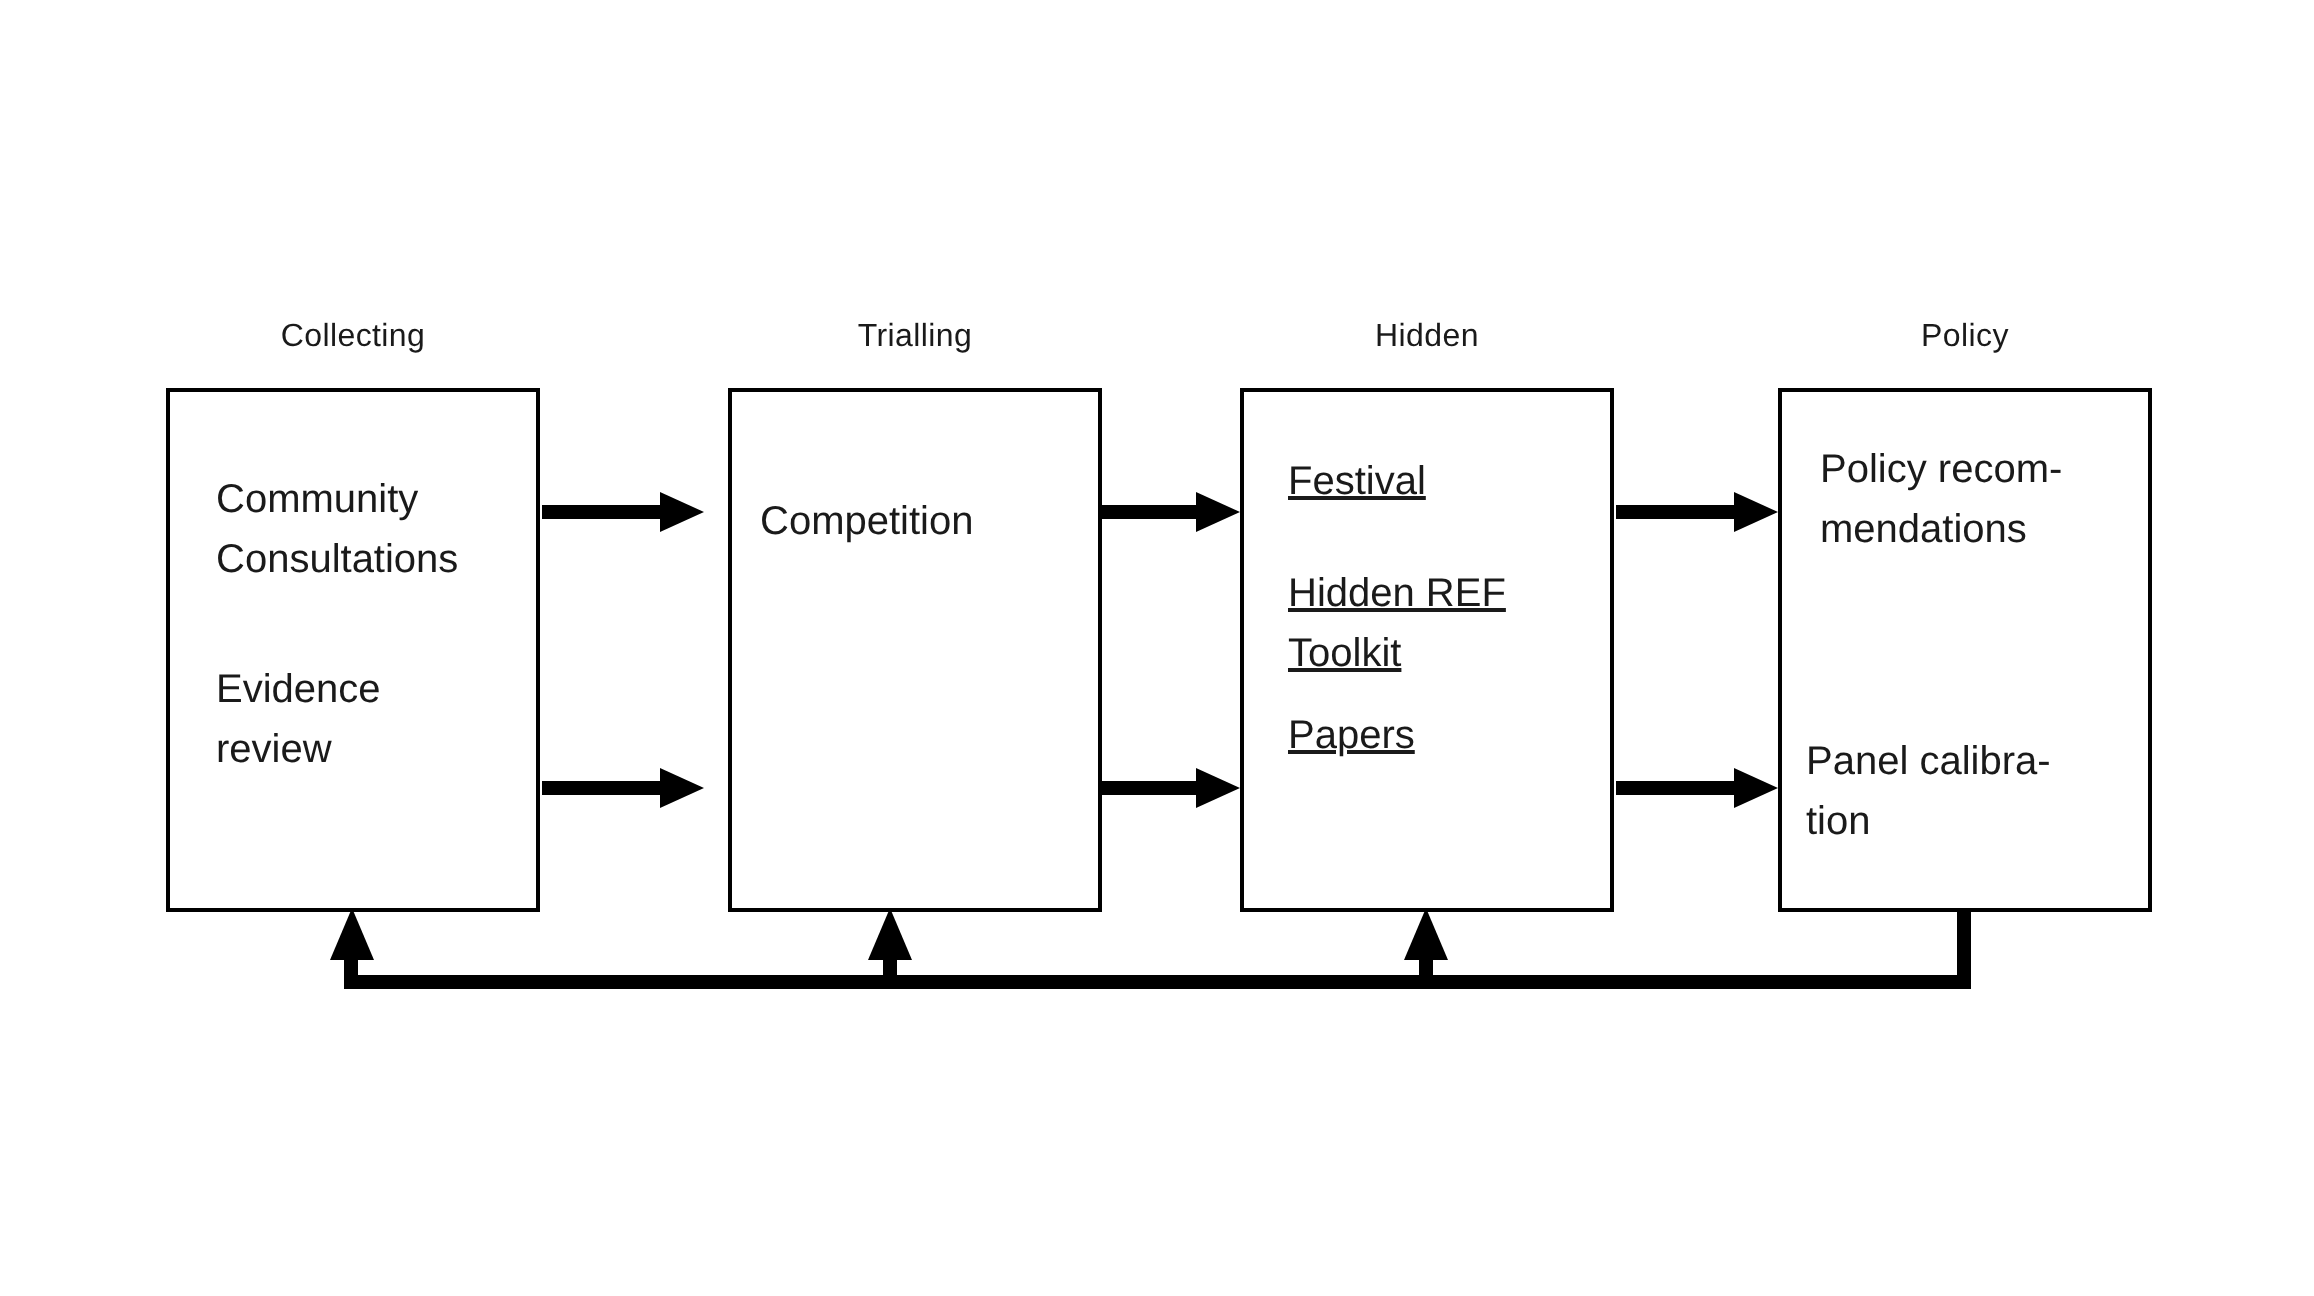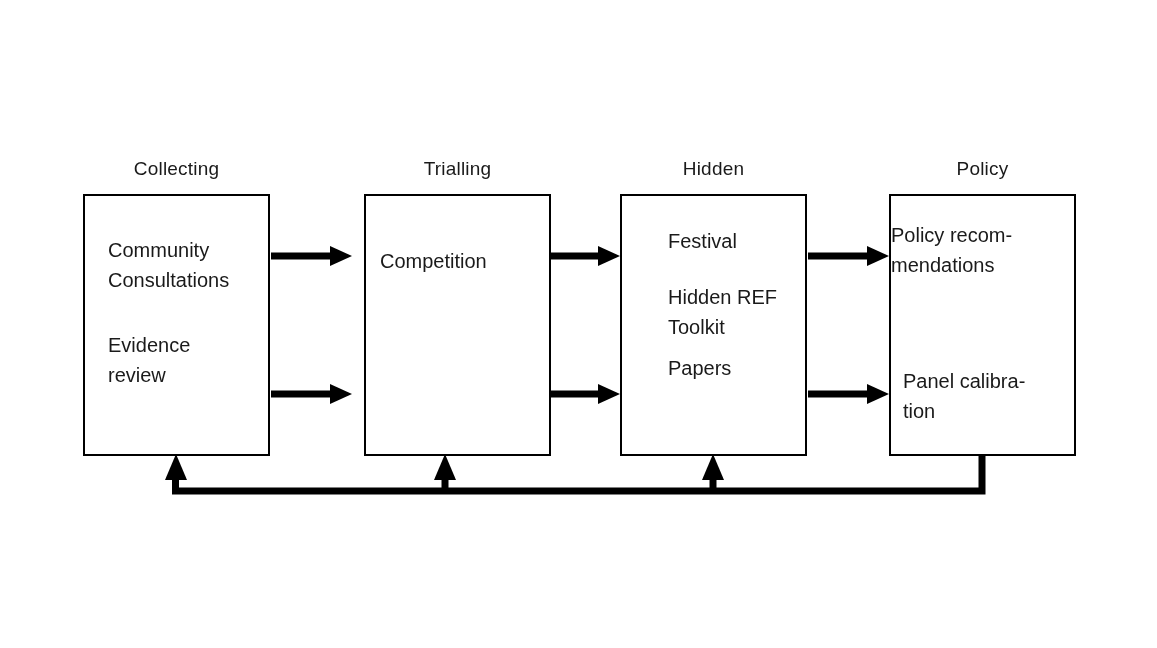--- a/index.html
+++ b/index.html
@@ -24,21 +24,21 @@
     width: 187px;
     height: 320px;
   }
   .stage-title {
     position: absolute;
     top: 0;
     left: 0;
     width: 100%;
     height: 30px;
     text-align: center;
-    font-size: 19px;
+    font-size: 16px;
     line-height: 28px;
     letter-spacing: 0.2px;
     color: #1a1a1a;
   }
   .stage-box {
     position: absolute;
     top: 39px;
     left: 0;
     width: 183px;  
     height: 258px; 
@@ -50,22 +50,22 @@
     left: 0;
     right: 6px;
     font-size: 20px;
     line-height: 30px;
     white-space: pre-line;
     color: #1a1a1a;
   }
   
   .stage-0 .stage-item { padding-left: 23px; }
   .stage-1 .stage-item { padding-left: 14px; }
-  .stage-2 .stage-item { padding-left: 46px; }
-  .stage-3 .stage-item { }
+  .stage-2 .stage-item { padding-left: 22px; text-decoration: underline; }
+  .stage-3 .stage-item { padding-left: 19px; }
 </style>
 </head>
 <body>
 
 <div class="canvas">
 
   <svg class="arrow-layer" width="1157" height="648" viewBox="0 0 1157 648" xmlns="http://www.w3.org/2000/svg">
 
     <g>
       <line x1="271" y1="256" x2="333" y2="256" stroke="#000" stroke-width="7"></line>

